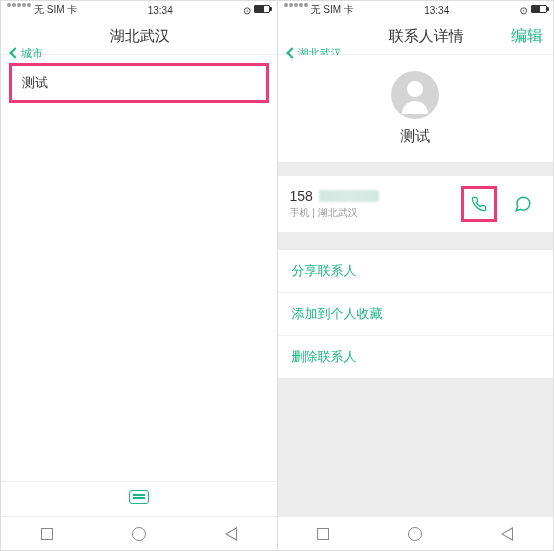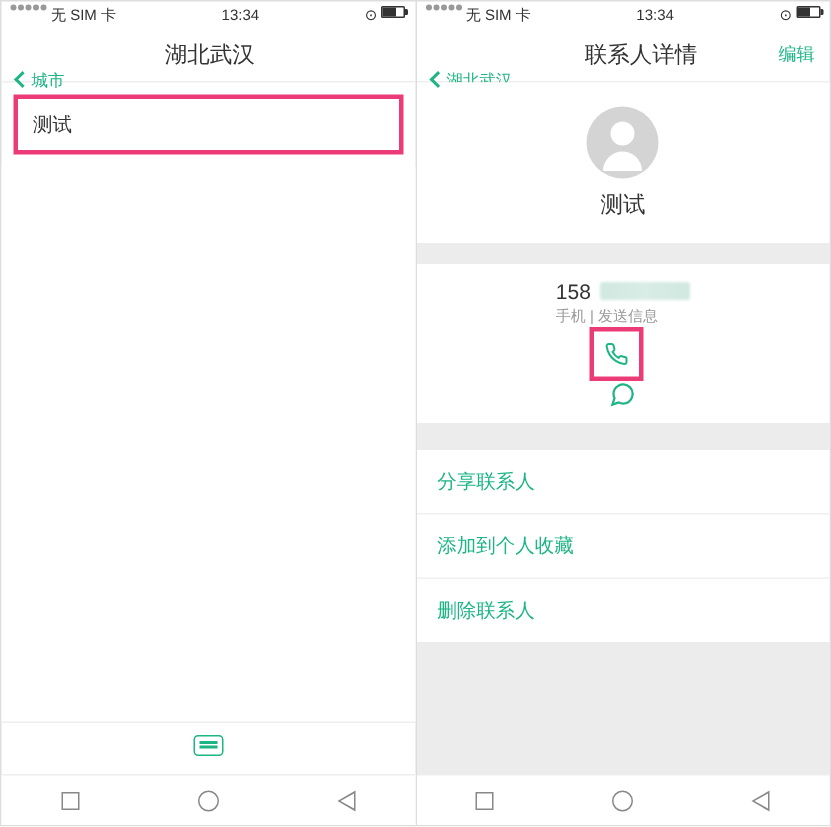--- a/index.html
+++ b/index.html
@@ -43,21 +43,21 @@
   .nav-bar {
     height: 36px;
     display: flex;
     align-items: center;
     justify-content: space-between;
     padding: 0 10px;
     border-bottom: 1px solid #eee;
   }
   .nav-back { color: #1db584; display: flex; align-items: center; gap: 2px; font-size: 11px; margin-top: 33px; }
   .nav-title { font-size: 15px; color: #333; font-weight: 500; }
-  .nav-right { color: #1db584; font-size: 12px; min-width: 30px; text-align: right; }
+  .nav-right { color: #1db584; font-size: 16px; min-width: 30px; text-align: right; }
   .chevron-left { display: inline-block; width: 8px; height: 8px; border-left: 2px solid #1db584; border-bottom: 2px solid #1db584; transform: rotate(45deg); }
   
   
   .search-box {
     margin: 8px;
     border: 3px solid #ec3c77;
     padding: 8px 10px;
     background: #fff;
     font-size: 13px;
     color: #333;
@@ -89,21 +89,20 @@
   .avatar::after { content:""; position:absolute; bottom:5px; left:50%; transform:translateX(-50%); width:26px; height:13px; border-radius:13px 13px 0 0; background:#fff; }
   .contact-name { font-size: 15px; color: #333; margin-bottom: 2px; }
   .contact-sub { font-size: 11px; color: #888; }
   
   .phone-row {
     background: #fff;
     display: flex;
     align-items: center;
     padding: 10px 12px;
     margin-bottom: 18px;
-    flex-direction: column;
   }
   .phone-info { flex: 1; }
   .phone-number { font-size: 14px; color: #333; display:flex; align-items:center; gap:6px;}
   .blur { display:inline-block; width:60px; height:12px; background:linear-gradient(90deg,#cfe8e0,#d9ece6,#cfe8e0); filter:blur(1px); border-radius:2px; }
   .phone-meta { font-size: 10px; color: #999; margin-top: 2px; }
   .icon-box {
     width: 36px; height: 36px; border: 3px solid #ec3c77; display:flex; align-items:center; justify-content:center; margin-right: 8px;
   }
   .call-icon { width:16px; height:16px; }
   .msg-icon-wrap { width:36px; display:flex; align-items:center; justify-content:center; }
@@ -216,21 +215,21 @@
       <div class="avatar"></div>
       <div class="contact-name">测试</div>
     </div>
 
     <div class="phone-row">
       <div class="phone-info">
         <div class="phone-number">
           <span>158</span>
           <span class="blur"></span>
         </div>
-        <div class="phone-meta">手机 | 发送信息</div>
+        <div class="phone-meta">手机 | 湖北武汉</div>
       </div>
       <div class="icon-box">
         <svg class="call-icon" viewBox="0 0 24 24" fill="none" stroke="#1db584" stroke-width="2">
             <path d="M22 16.92v3a2 2 0 0 1-2.18 2 19.79 19.79 0 0 1-8.63-3.07 19.5 19.5 0 0 1-6-6 19.79 19.79 0 0 1-3.07-8.67A2 2 0 0 1 4.11 2h3a2 2 0 0 1 2 1.72c.127.96.361 1.903.7 2.81a2 2 0 0 1-.45 2.11L8.09 9.91a16 16 0 0 0 6 6l1.27-1.27a2 2 0 0 1 2.11-.45c.907.339 1.85.573 2.81.7A2 2 0 0 1 22 16.92z"></path>
           </svg>
       </div>
       <div class="msg-icon-wrap">
         <svg class="msg-icon" viewBox="0 0 24 24" fill="none" stroke="#1db584" stroke-width="2">
             <path d="M21 11.5a8.38 8.38 0 0 1-.9 3.8 8.5 8.5 0 0 1-7.6 4.7 8.38 8.38 0 0 1-3.8-.9L3 21l1.9-5.7a8.38 8.38 0 0 1-.9-3.8 8.5 8.5 0 0 1 4.7-7.6 8.38 8.38 0 0 1 3.8-.9h.5a8.48 8.48 0 0 1 8 8v.5z"></path>
           </svg>

